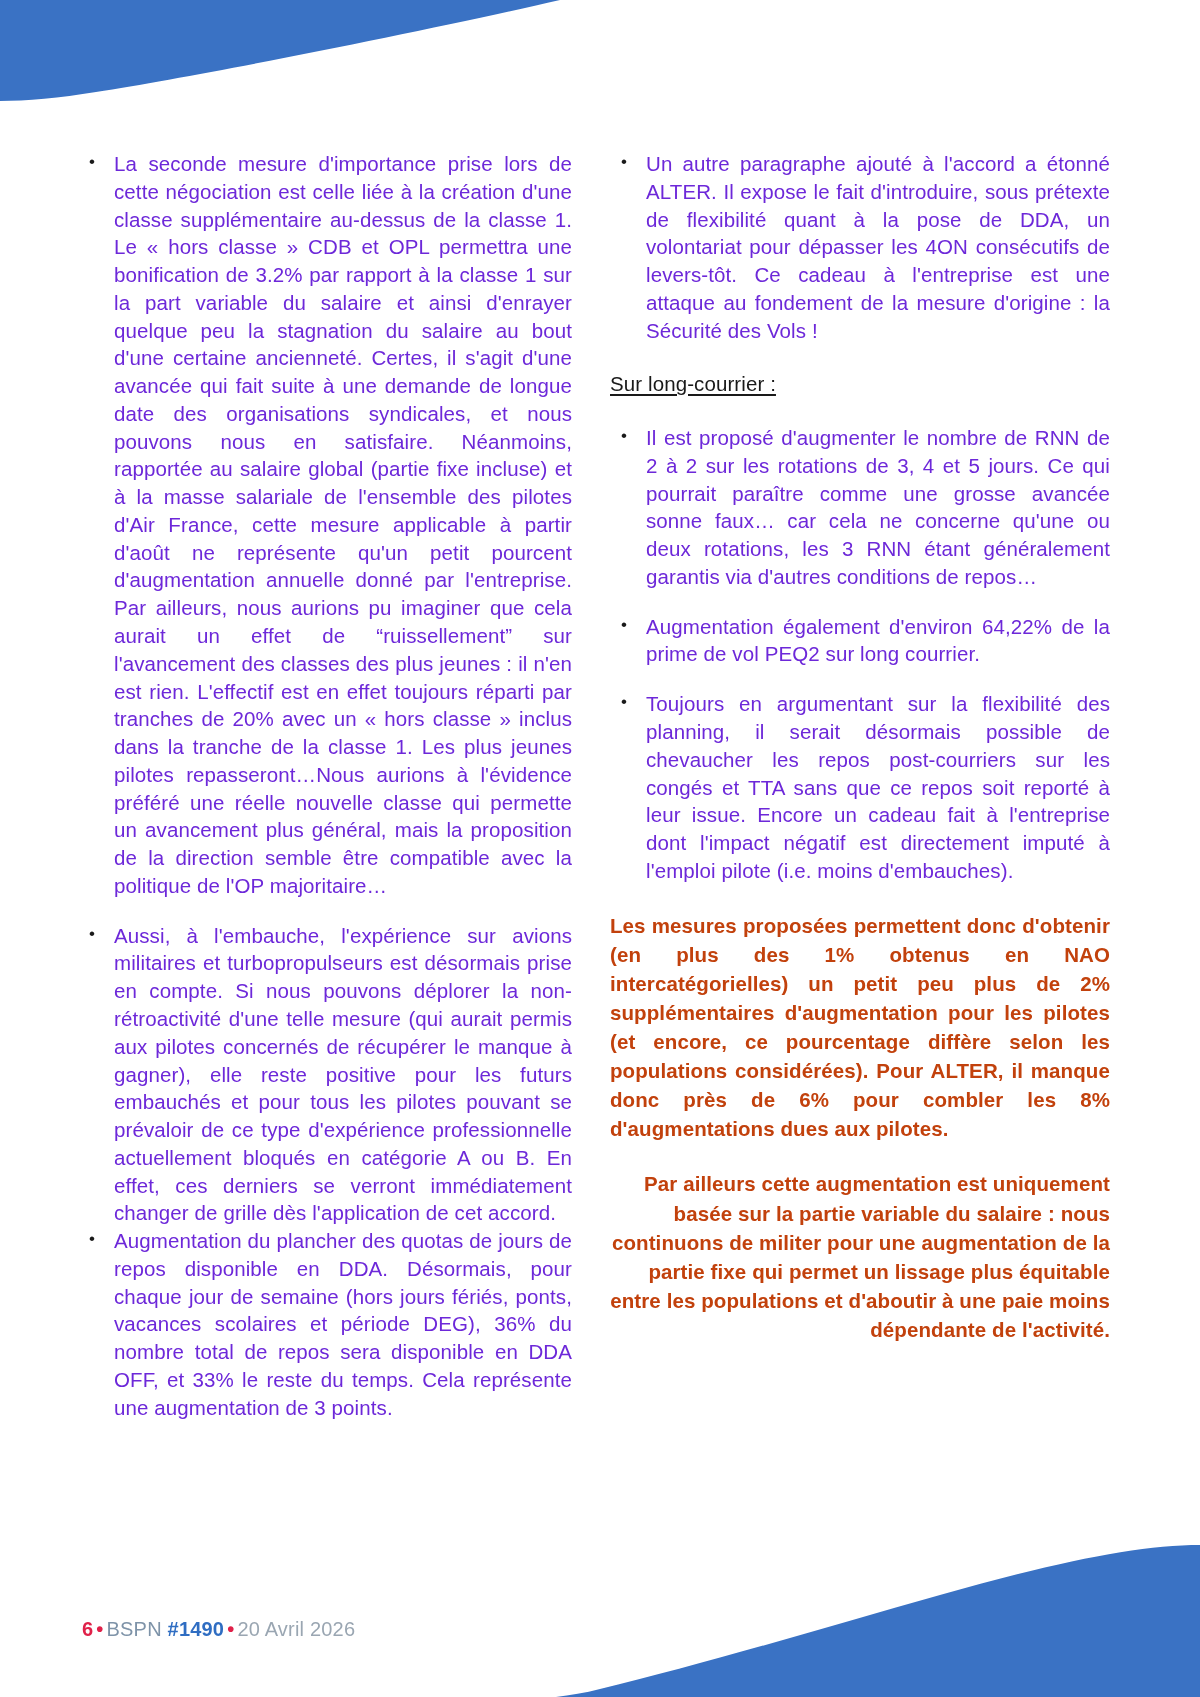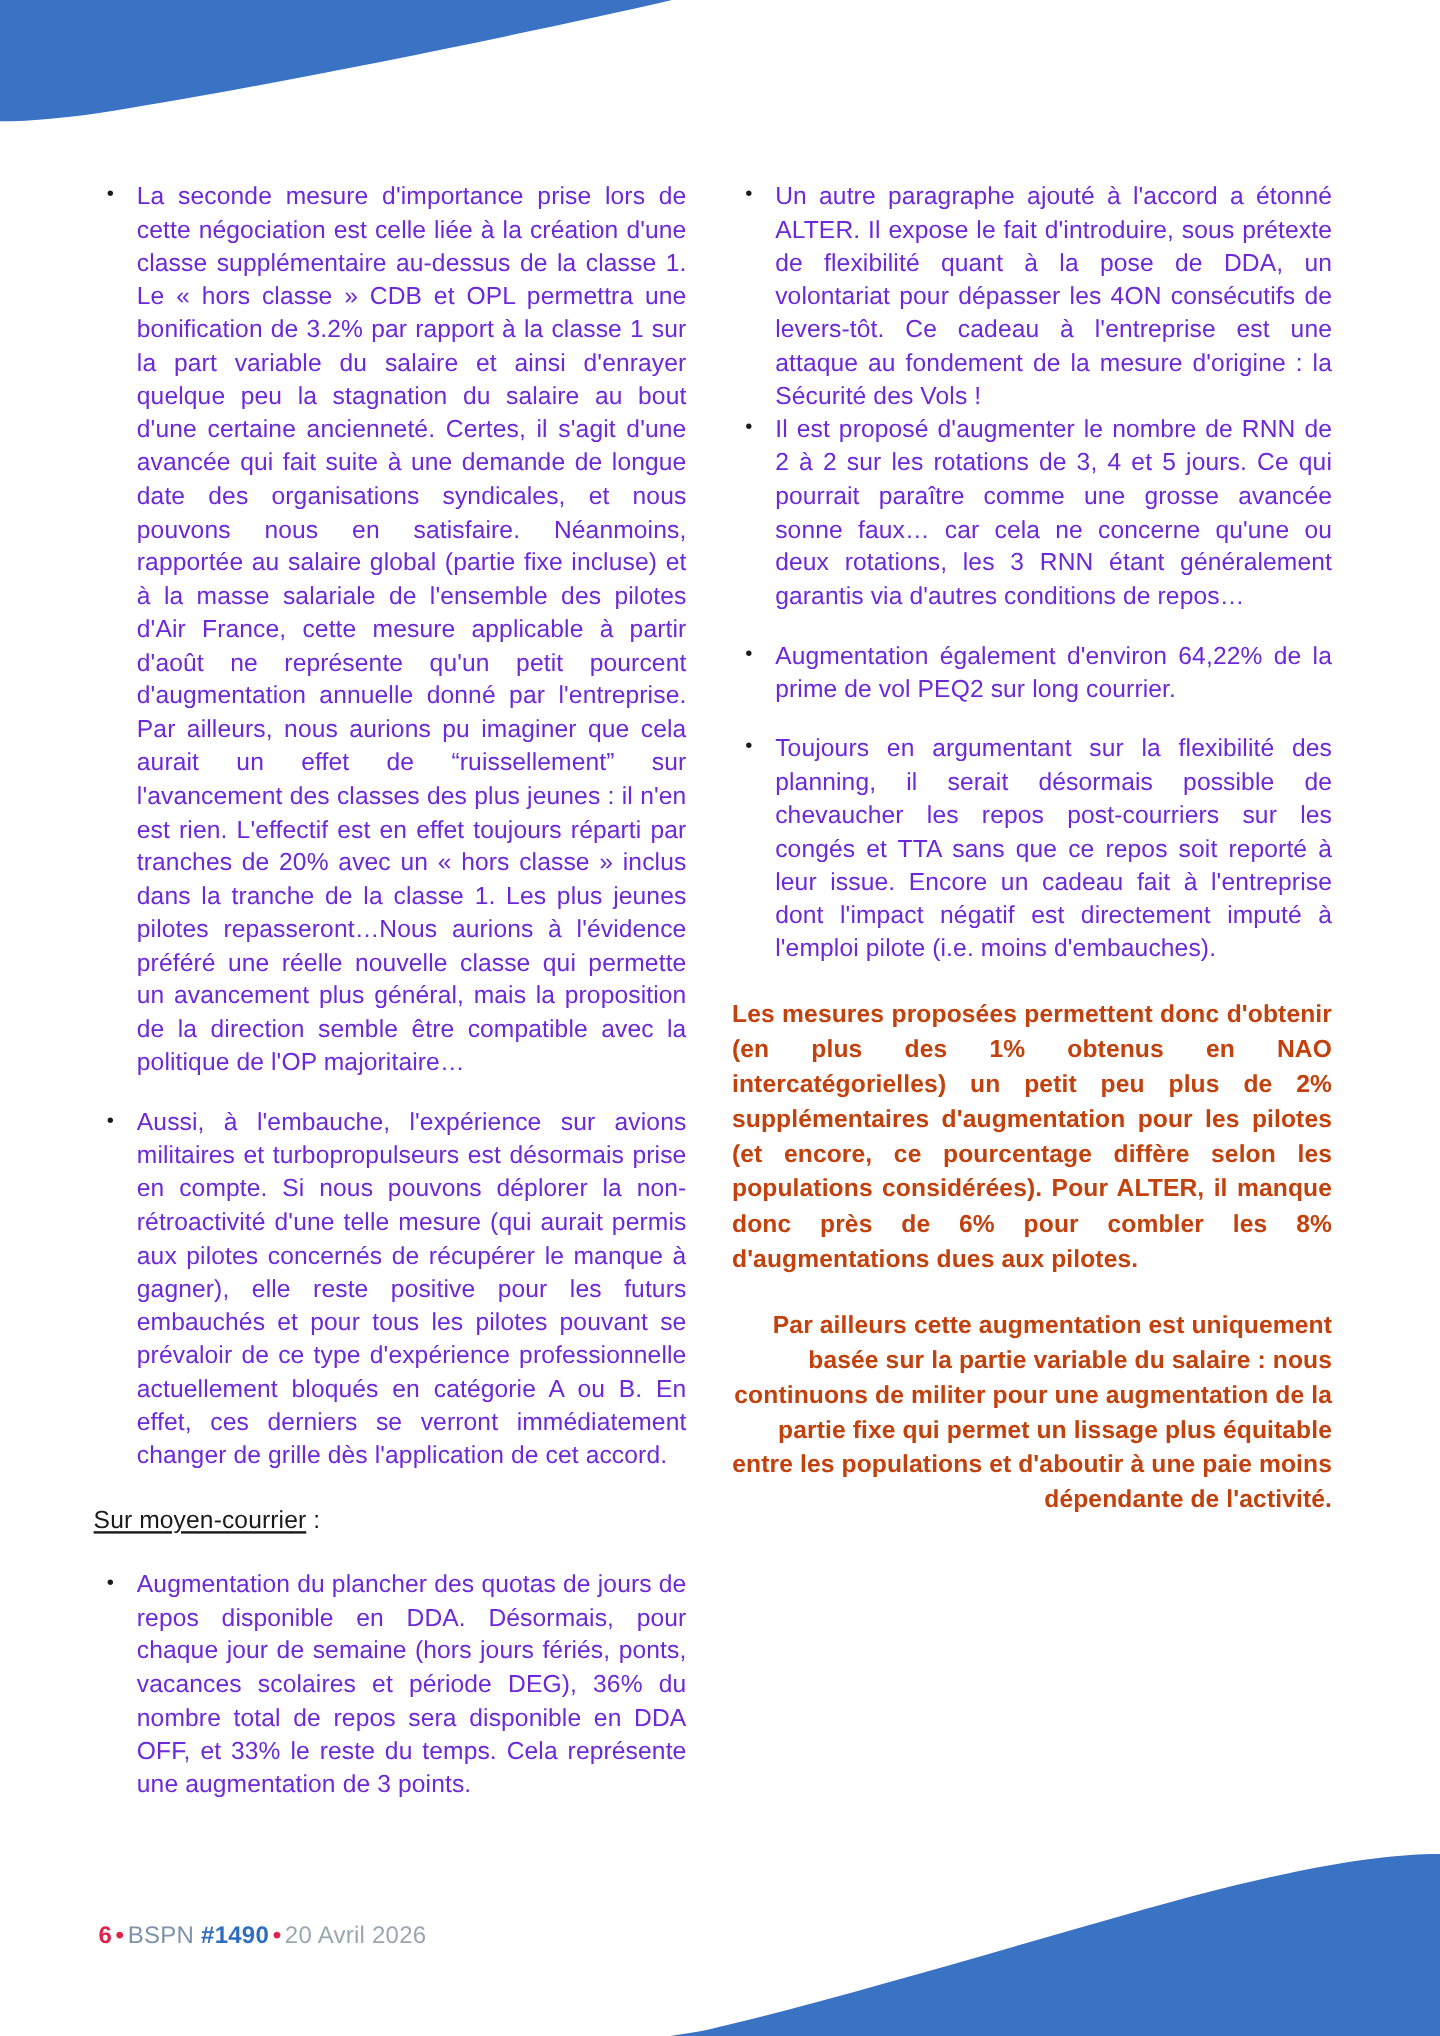--- a/index.html
+++ b/index.html
@@ -104,21 +104,21 @@
     letter-spacing: 0.1px;
   }
   .bold-para.tight {
     text-align: right;
   }
 
   
   .footer {
     position: absolute;
     left: 82px;
-    bottom: 72px;
+    bottom: 56px;
     font-size: 20px;
     letter-spacing: 0.2px;
     white-space: nowrap;
   }
   .footer .pg {
     color: #e02149;
     font-weight: bold;
   }
   .footer .dot {
     color: #e02149;
@@ -151,32 +151,32 @@
 
   <div class="content">
     <div class="columns">
 
       <div class="col">
         <ul class="bullets">
           <li class="bullet">La seconde mesure d'importance prise lors de cette négociation est celle liée à la création d'une classe supplémentaire au-dessus de la classe 1. Le « hors classe » CDB et OPL permettra une bonification de 3.2% par rapport à la classe 1 sur la part variable du salaire et ainsi d'enrayer quelque peu la stagnation du salaire au bout d'une certaine ancienneté. Certes, il s'agit d'une avancée qui fait suite à une demande de longue date des organisations syndicales, et nous pouvons nous en satisfaire. Néanmoins, rapportée au salaire global (partie fixe incluse) et à la masse salariale de l'ensemble des pilotes d'Air France, cette mesure applicable à partir d'août ne représente qu'un petit pourcent d'augmentation annuelle donné par l'entreprise. Par ailleurs, nous aurions pu imaginer que cela aurait un effet de “ruissellement” sur l'avancement des classes des plus jeunes : il n'en est rien. L'effectif est en effet toujours réparti par tranches de 20% avec un « hors classe » inclus dans la tranche de la classe 1. Les plus jeunes pilotes repasseront…Nous aurions à l'évidence préféré une réelle nouvelle classe qui permette un avancement plus général, mais la proposition de la direction semble être compatible avec la politique de l'OP majoritaire…</li>
           <li class="bullet">Aussi, à l'embauche, l'expérience sur avions militaires et turbopropulseurs est désormais prise en compte. Si nous pouvons déplorer la non-rétroactivité d'une telle mesure (qui aurait permis aux pilotes concernés de récupérer le manque à gagner), elle reste positive pour les futurs embauchés et  pour tous les pilotes pouvant se prévaloir de ce type d'expérience professionnelle actuellement bloqués en catégorie A ou B. En effet, ces derniers se verront immédiatement changer de grille dès l'application de cet accord.</li>
         </ul>
 
-        <div class="subhead"><span class="u">Sur moyen-courrier</span><span> :</span></div>
 
         <ul class="bullets">
           <li class="bullet">Augmentation du plancher des quotas de jours de repos disponible en DDA. Désormais, pour chaque jour de semaine (hors jours fériés, ponts, vacances scolaires et période DEG), 36% du nombre total de repos sera disponible en DDA OFF, et 33% le reste du temps. Cela représente une augmentation de 3 points.</li>
         </ul>
       </div>
 
       <div class="col col-right">
         <ul class="bullets">
           <li class="bullet">Un autre paragraphe ajouté à l'accord a étonné ALTER. Il expose le fait d'introduire, sous prétexte de flexibilité quant à la pose de DDA, un volontariat pour dépasser les 4ON consécutifs de levers-tôt. Ce cadeau à l'entreprise est une attaque au fondement de la mesure d'origine : la Sécurité des Vols !</li>
         </ul>
 
+        <div class="subhead"><span class="u">Sur long-courrier :</span><span></span></div>
 
         <ul class="bullets">
           <li class="bullet">Il est proposé d'augmenter le nombre de RNN de 2 à 2 sur les rotations de 3, 4 et 5 jours. Ce qui pourrait paraître comme une grosse avancée sonne faux… car cela ne concerne qu'une ou deux rotations, les 3 RNN étant généralement garantis via d'autres conditions de repos…</li>
           <li class="bullet">Augmentation également d'environ 64,22% de la prime de vol PEQ2 sur long courrier.</li>
           <li class="bullet">Toujours en argumentant sur la flexibilité des planning, il serait désormais possible de chevaucher les repos post-courriers sur les congés et TTA sans que ce repos soit reporté à leur issue. Encore un cadeau fait à l'entreprise dont l'impact négatif est directement imputé à l'emploi pilote (i.e. moins d'embauches).</li>
         </ul>
 
         <div style="height:26px"></div>
 
         <p class="bold-para">Les mesures proposées permettent donc d'obtenir (en plus des 1% obtenus en NAO intercatégorielles) un petit peu plus de 2% supplémentaires d'augmentation pour les pilotes (et encore, ce pourcentage diffère selon les populations considérées). Pour ALTER, il manque donc près de 6% pour combler les 8% d'augmentations dues aux pilotes.</p>

